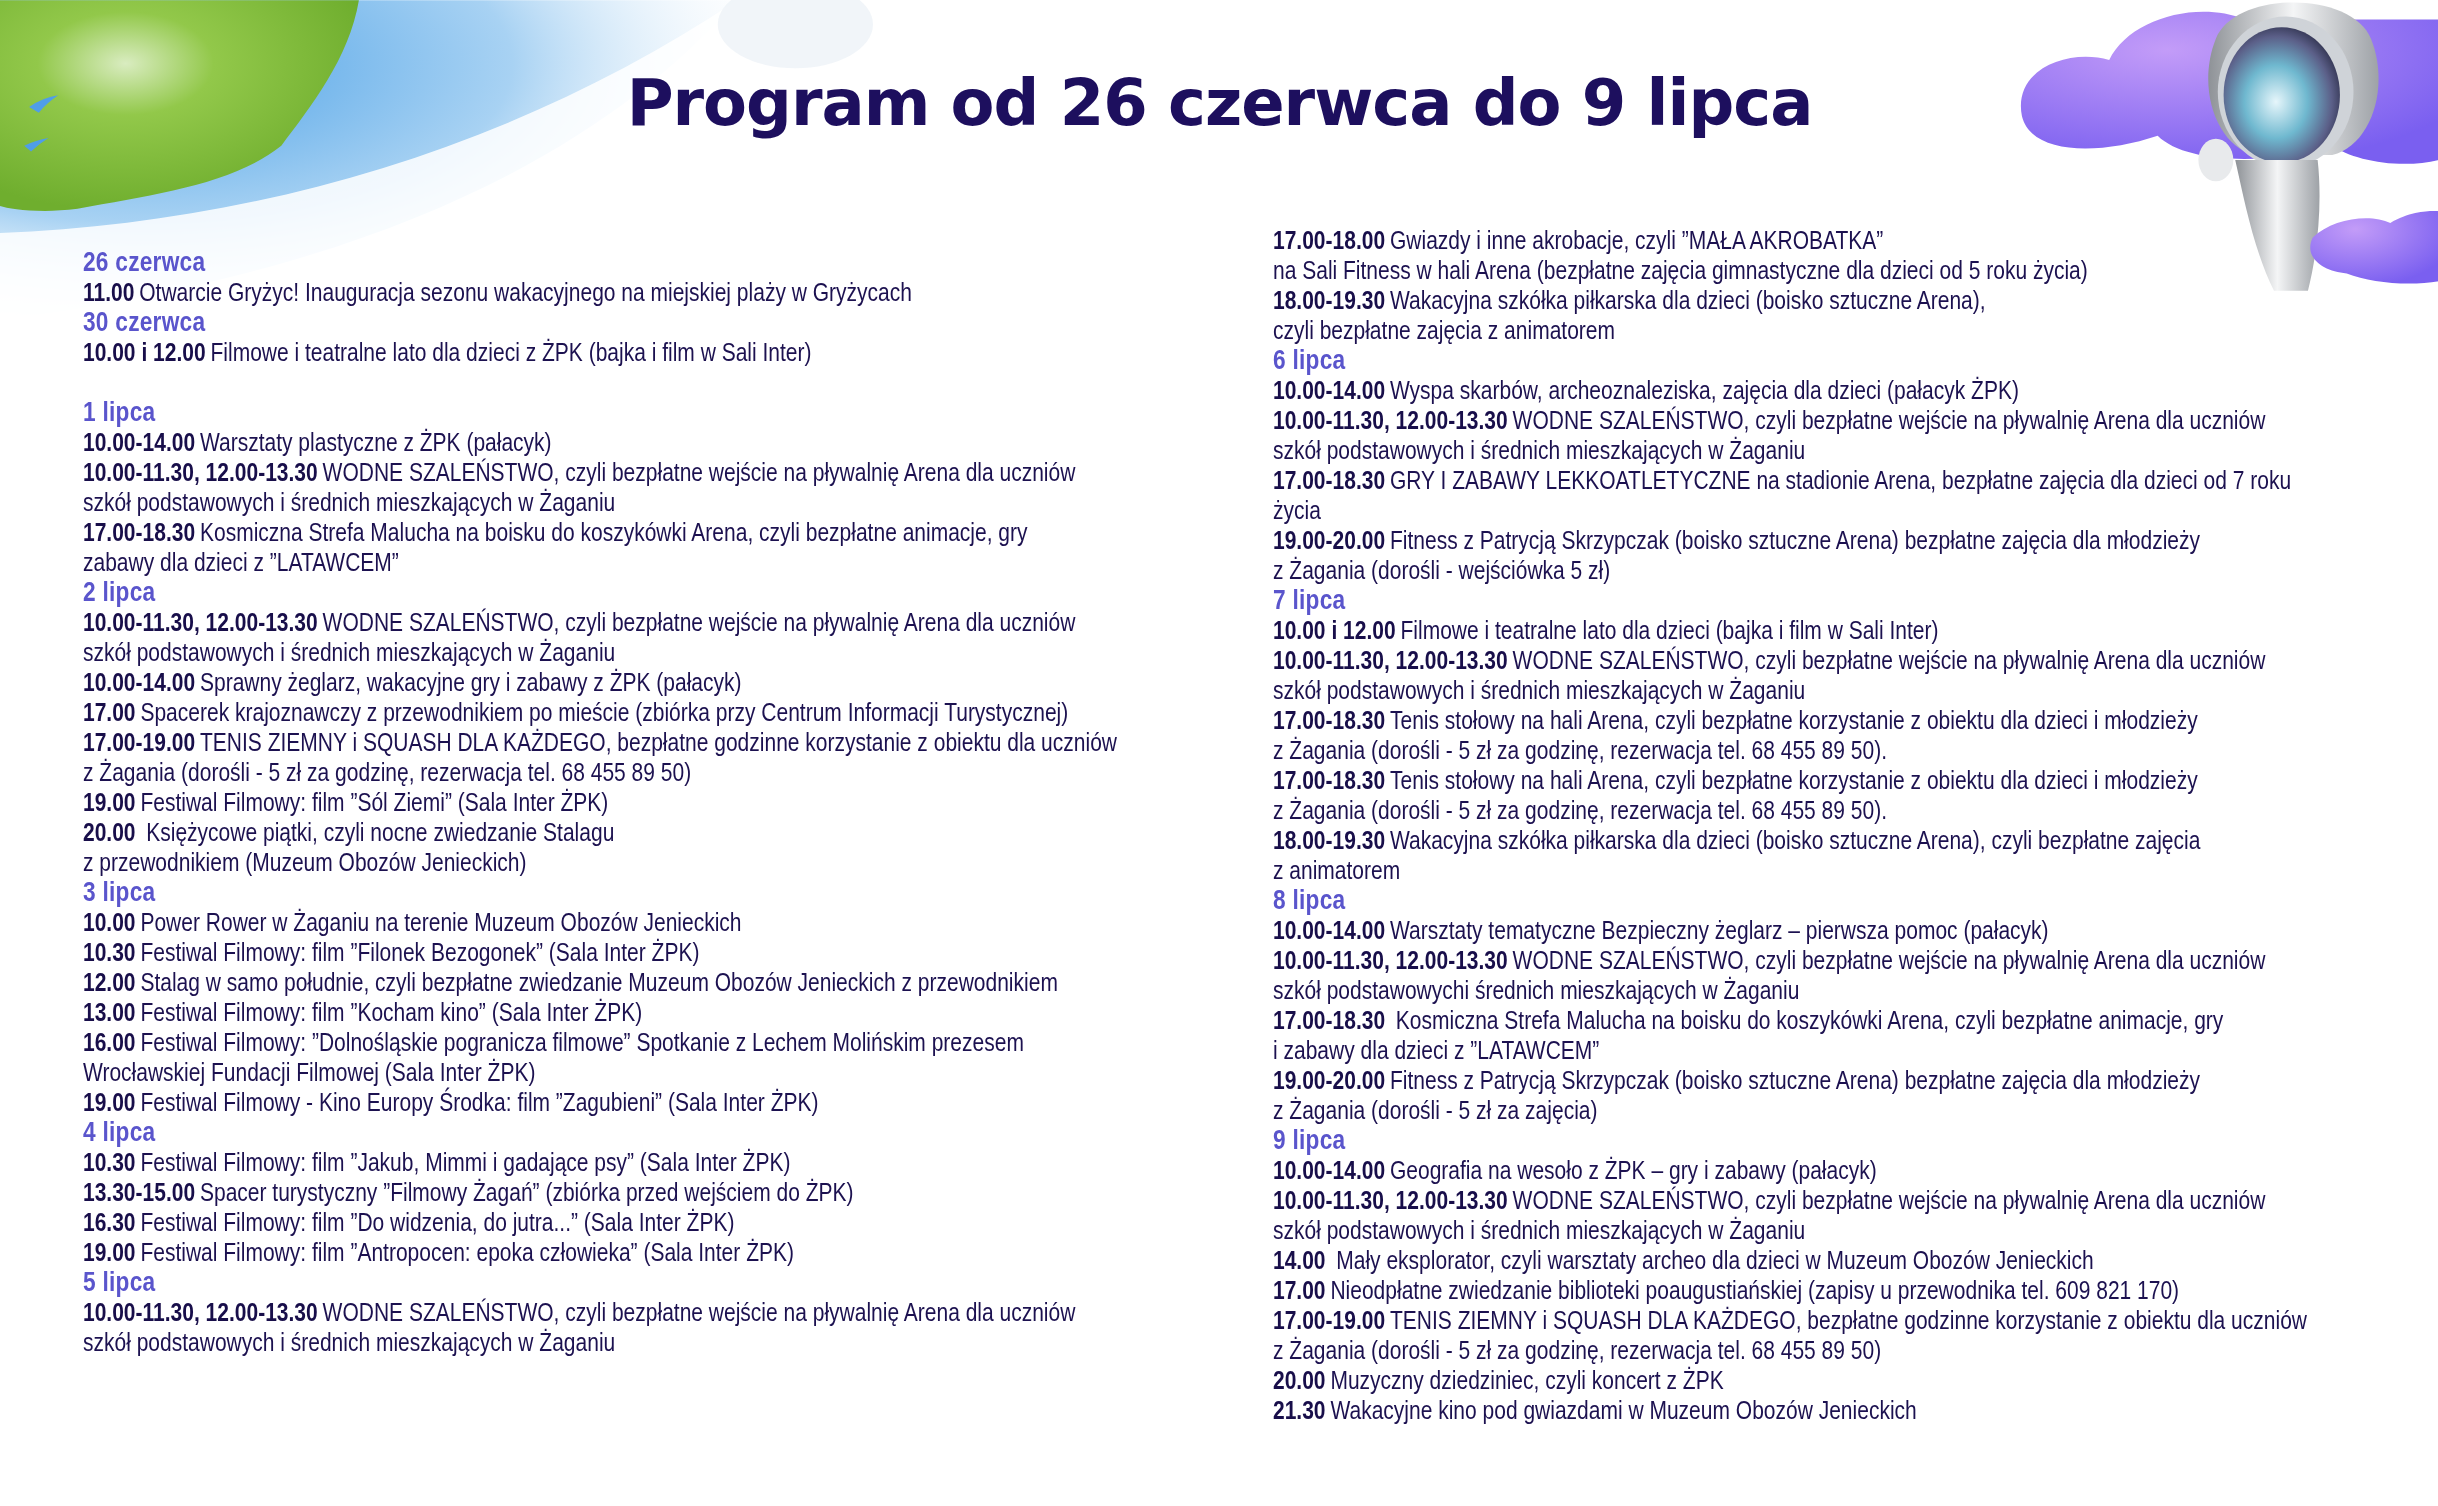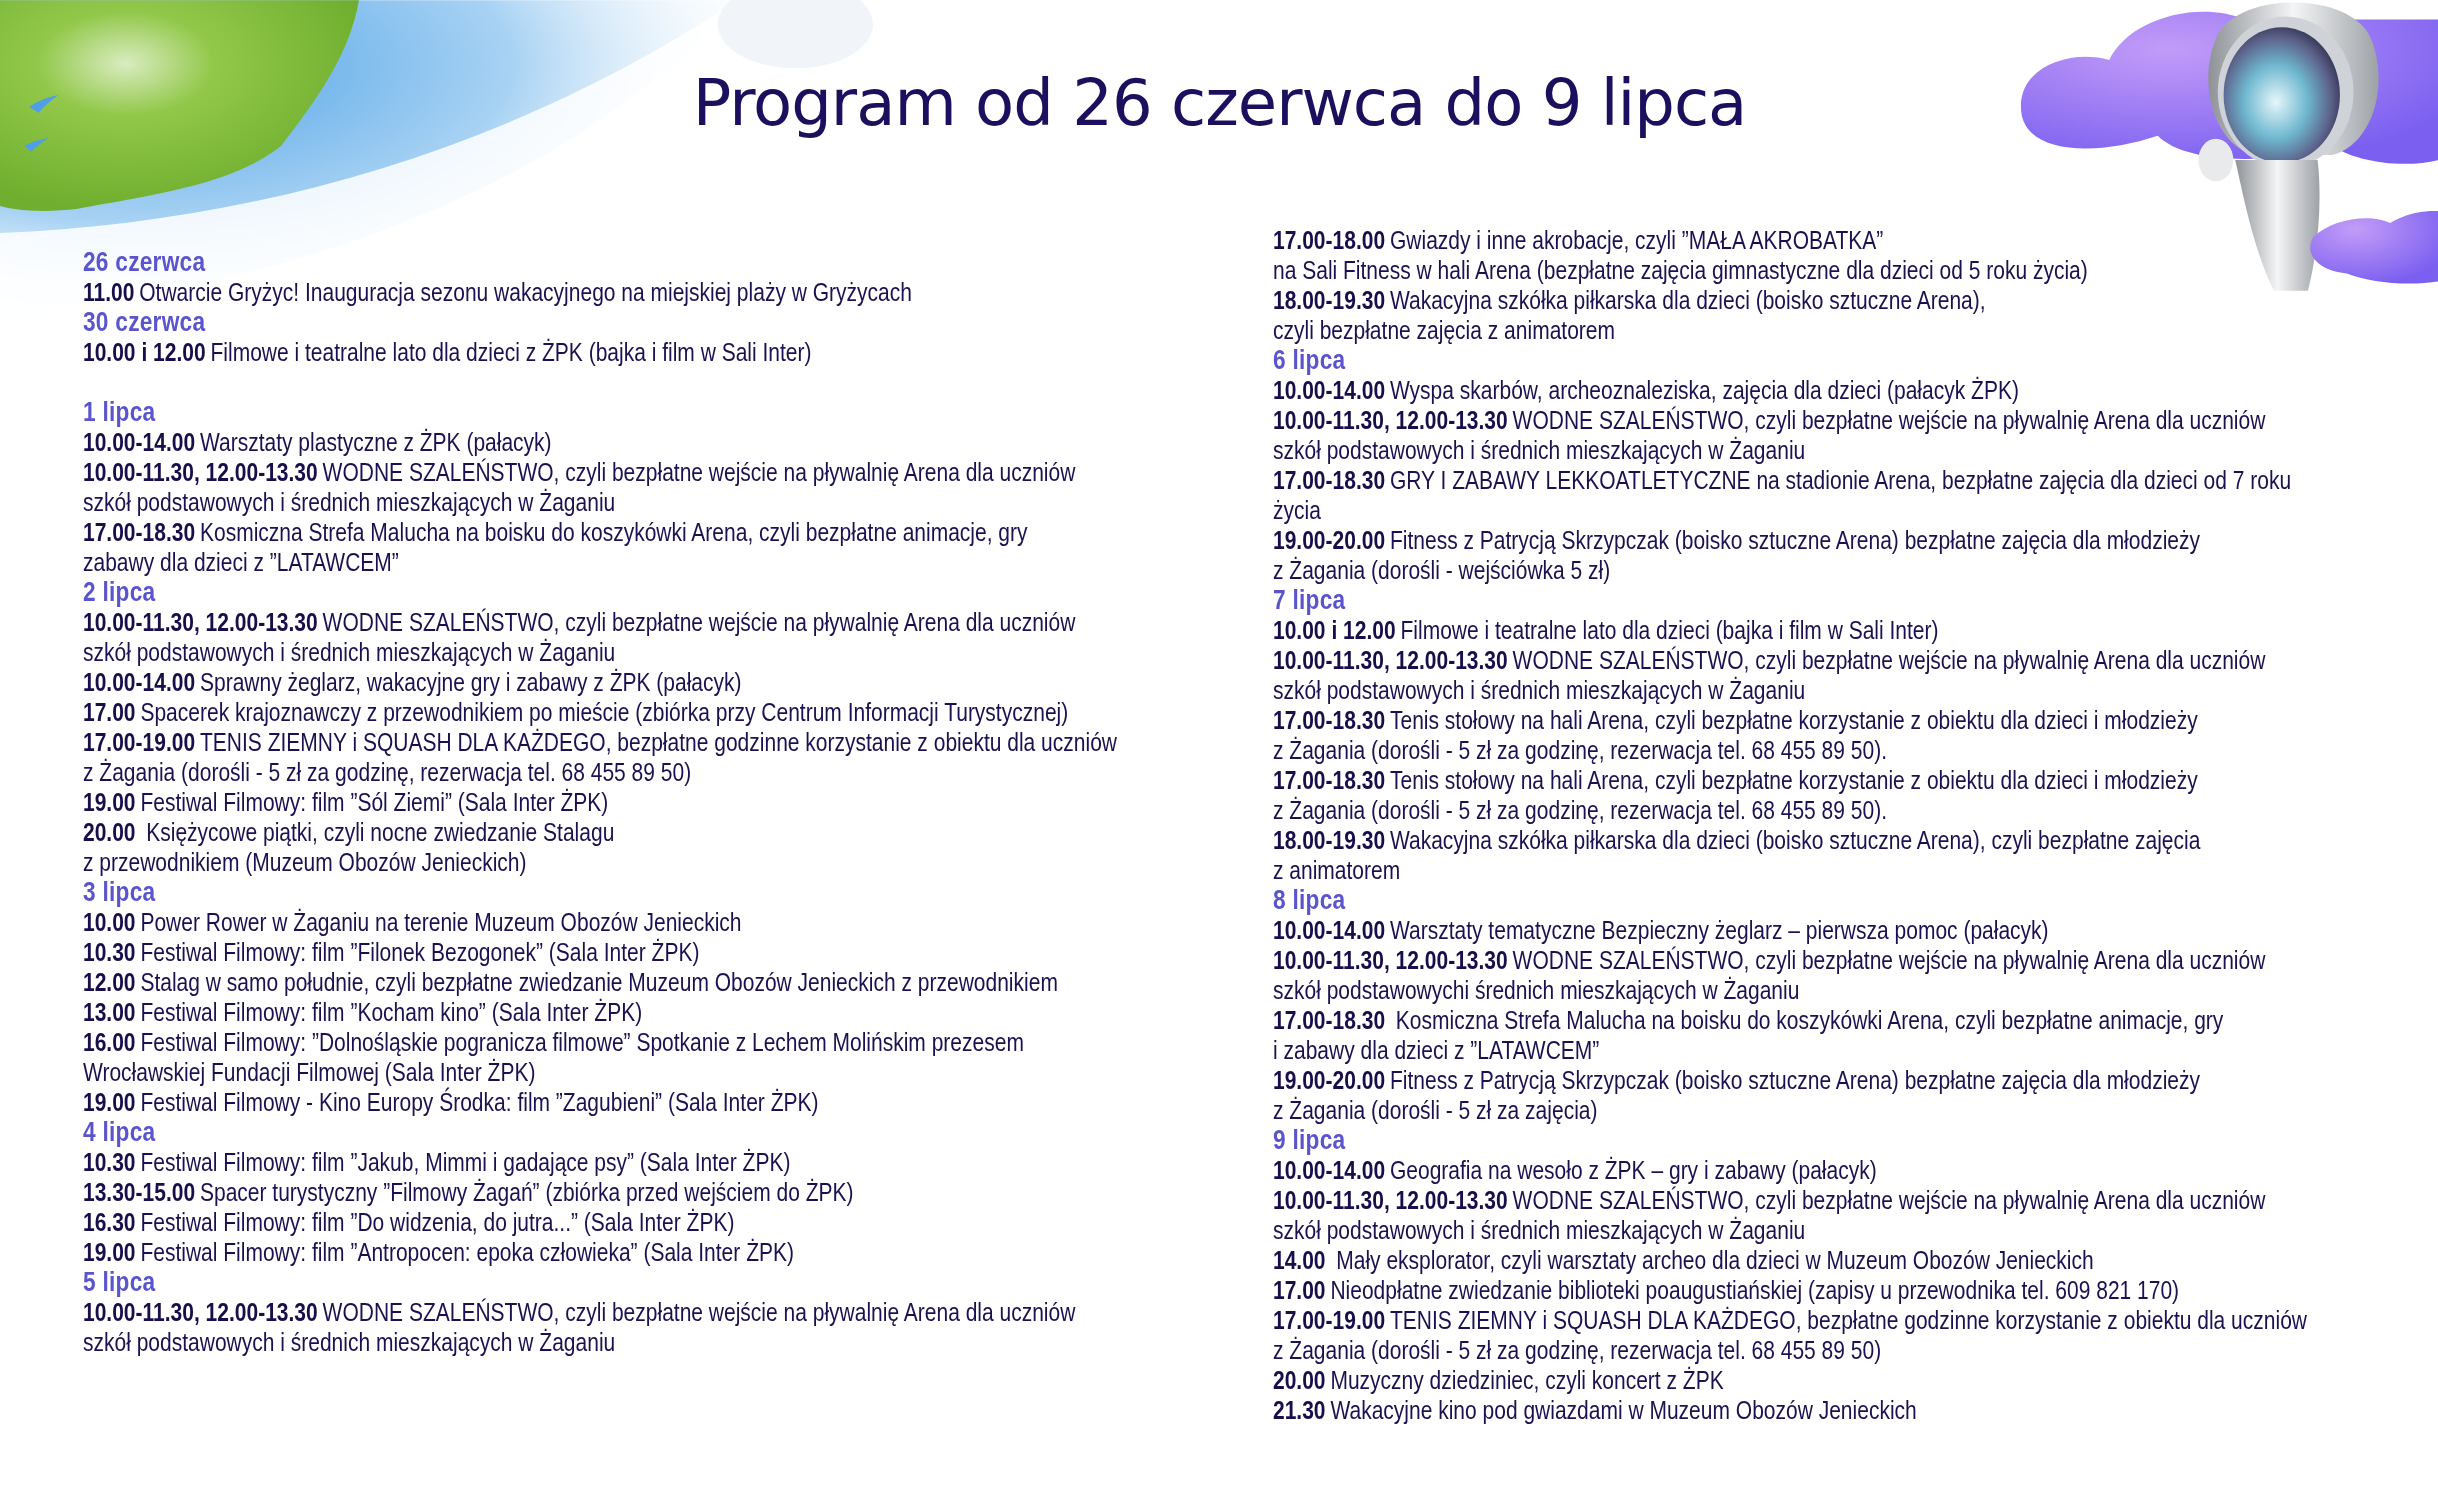--- a/index.html
+++ b/index.html
@@ -27,21 +27,21 @@
     right: 0; top: 0;
     width: 456px; height: 349px;
     pointer-events: none;
   }
   .title {
     position: absolute;
     left: 0; right: 0;
     top: 60px;
     text-align: center;
     font-family: "DejaVu Sans", sans-serif;
-    font-weight: normal;
+    font-weight: bold;
     font-size: 64px;
     letter-spacing: -1px;
     color: #1d0f5e;
     line-height: 87px;
   }
   .col {
     position: absolute;
     transform-origin: 0 0;
     transform: scaleX(0.84);
     white-space: nowrap;

